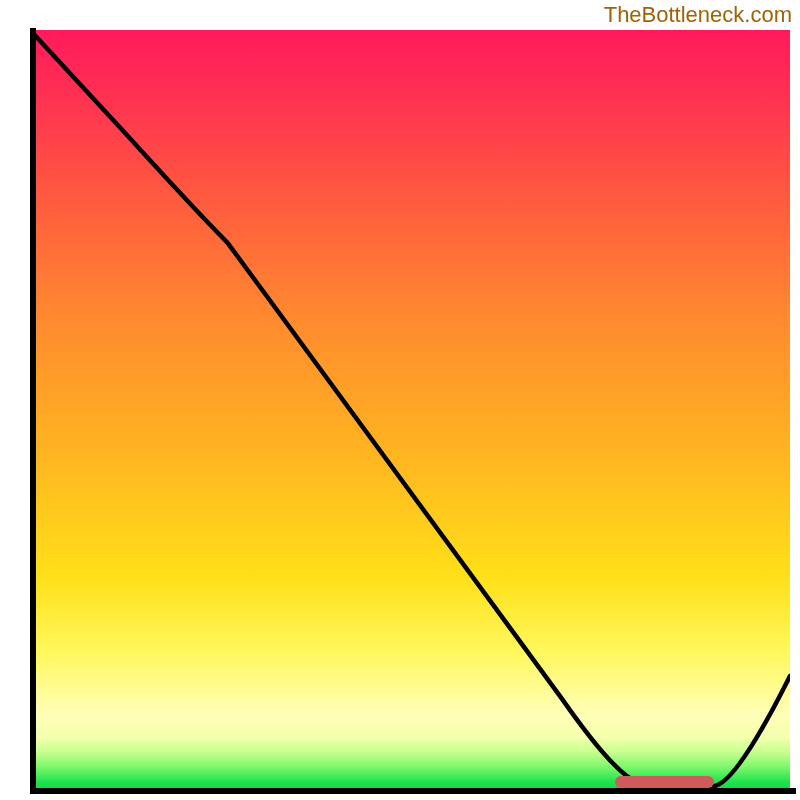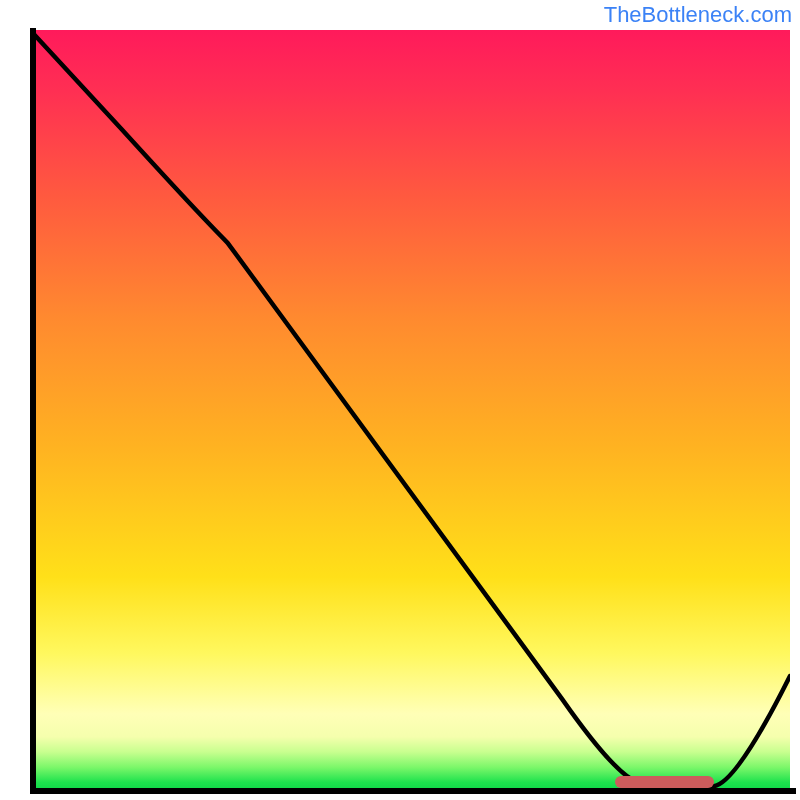--- a/index.html
+++ b/index.html
@@ -13,21 +13,21 @@
   }
   .root {
     position: relative;
     width: 800px;
     height: 800px;
   }
   .watermark {
     position: absolute;
     top: 2px;
     right: 8px;
-    color: #3b82f6;
+    color: #a16207;
     font-size: 22px;
     font-weight: 500;
     z-index: 5;
   }
   .plot-area {
     position: absolute;
     left: 30px;
     top: 30px;
     width: 760px;
     height: 760px;

